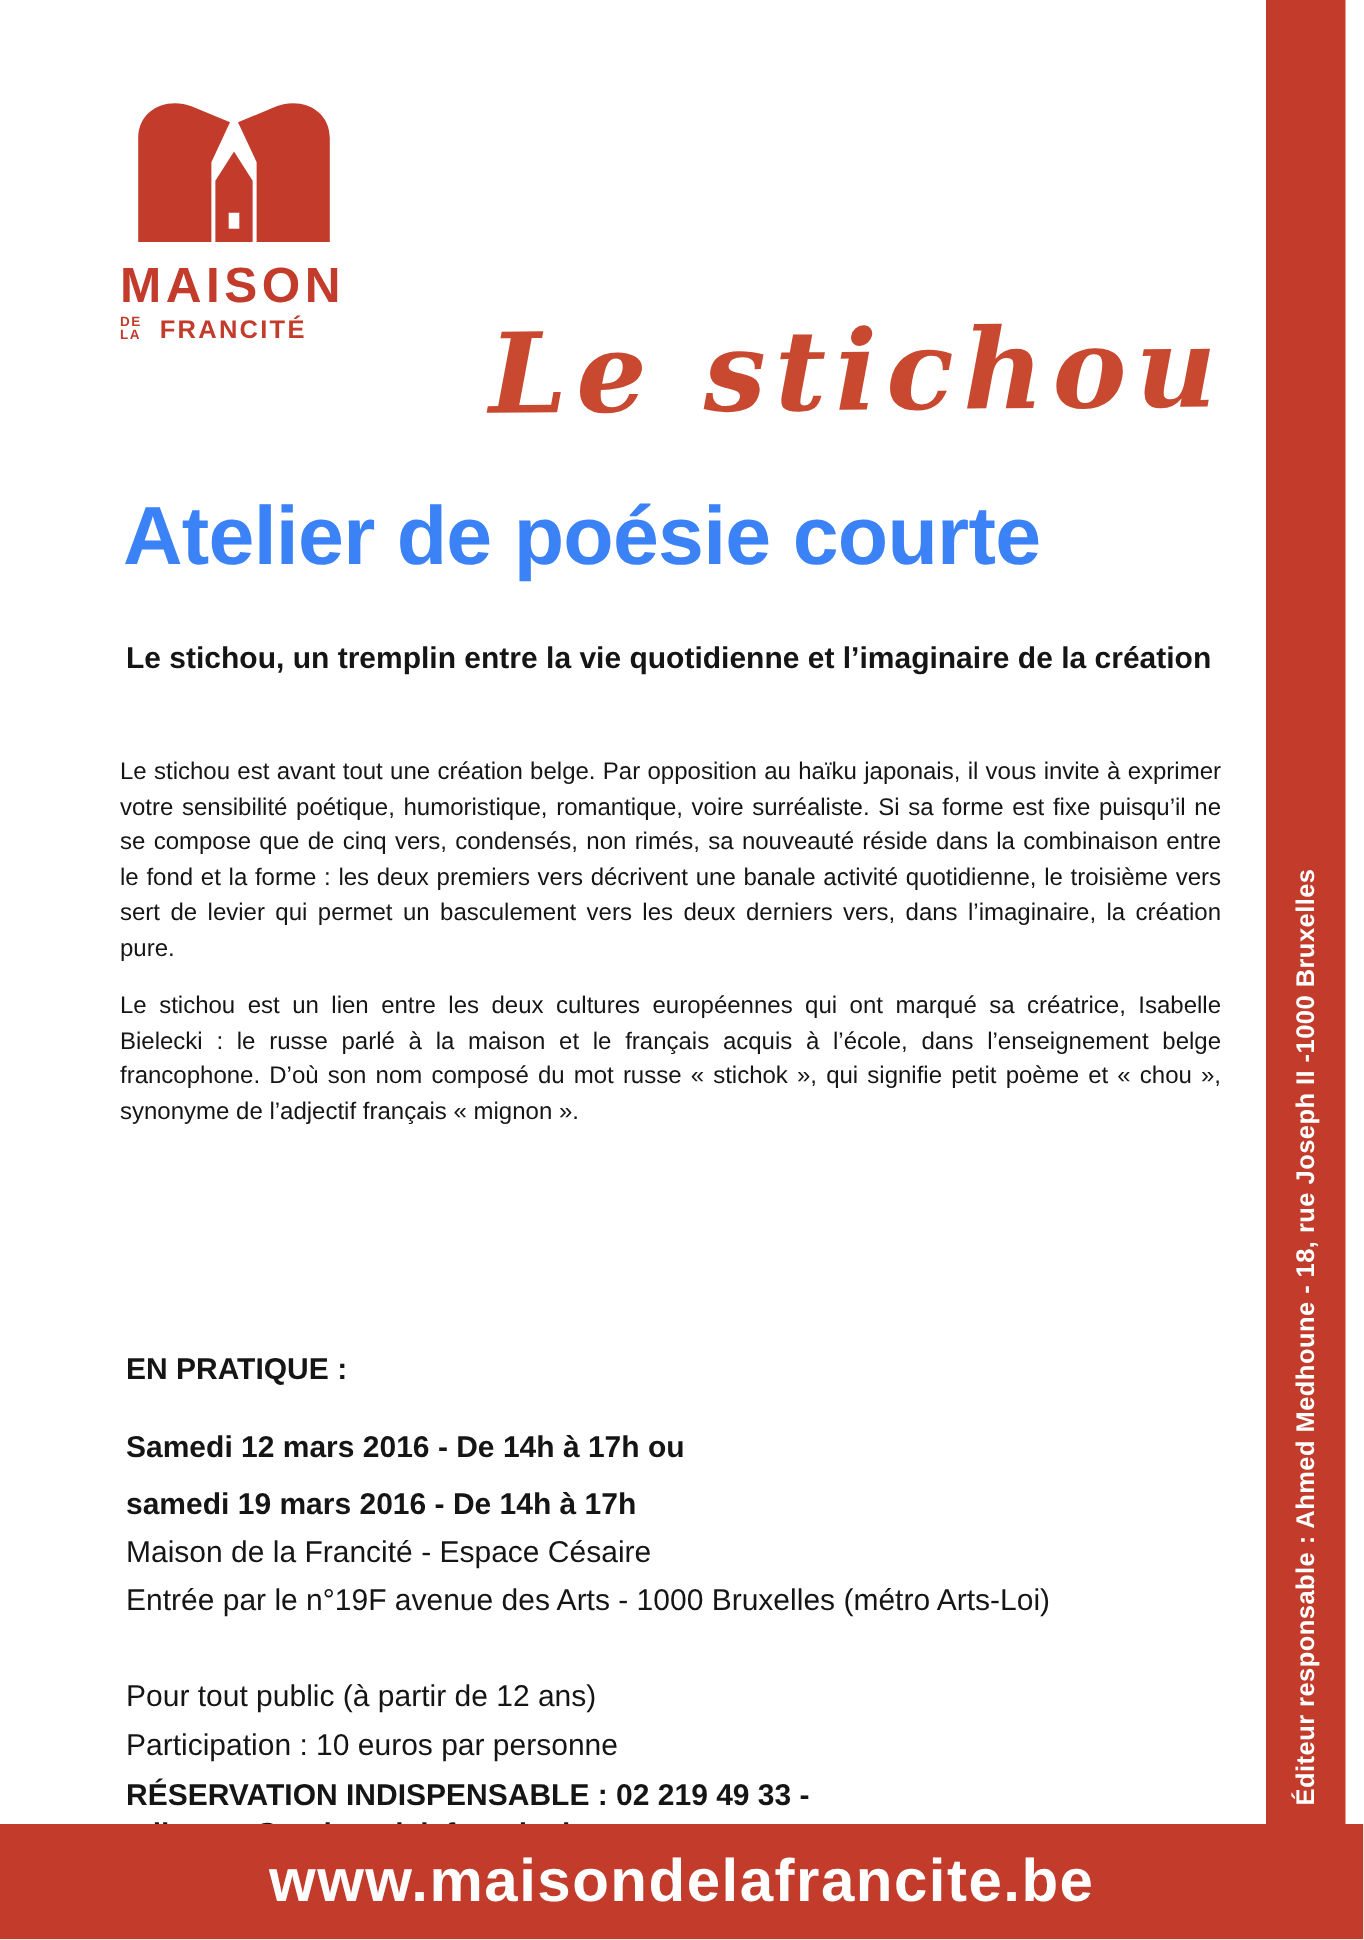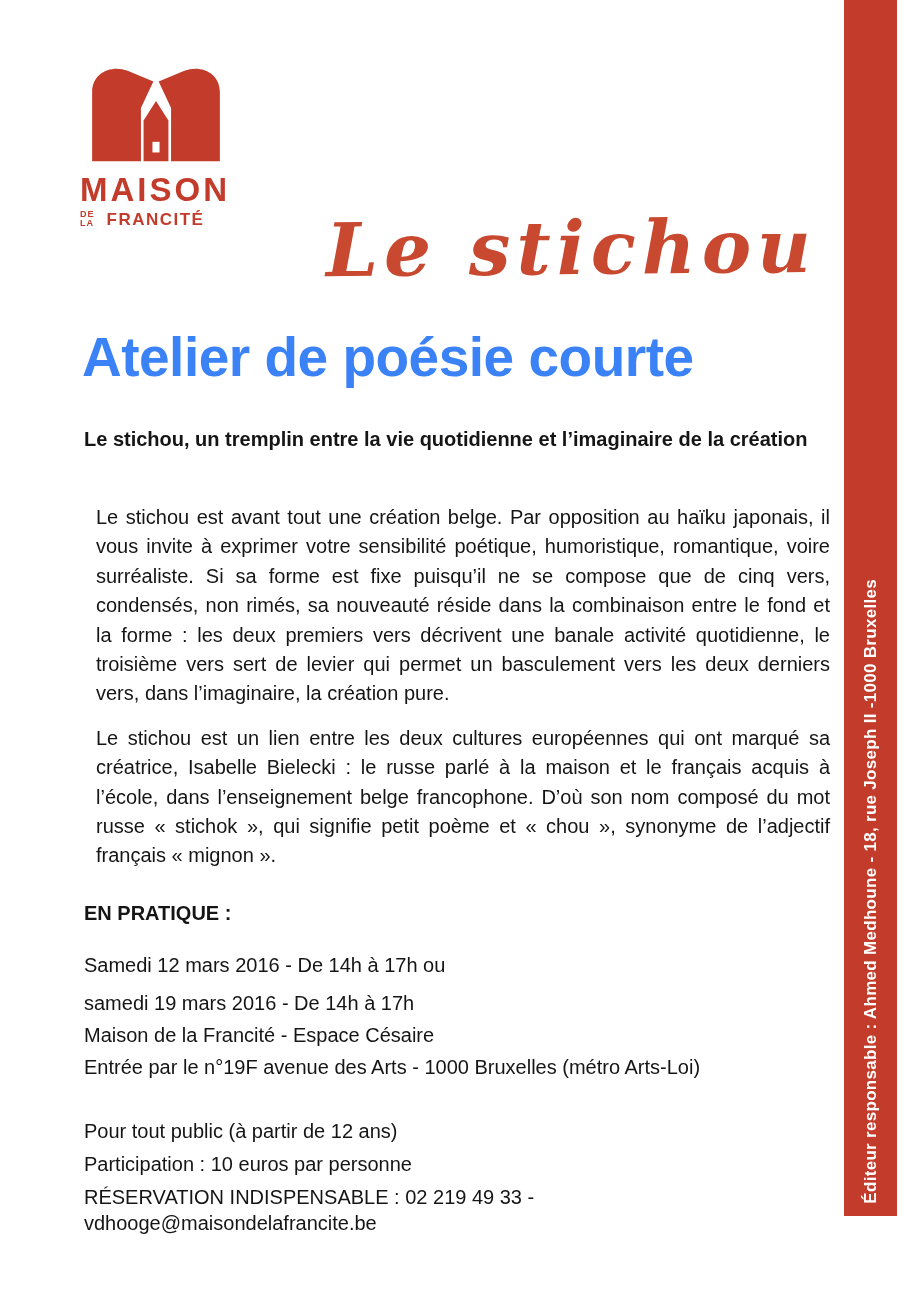--- a/index.html
+++ b/index.html
@@ -43,30 +43,30 @@
     letter-spacing:-0.5px;
   }
 
   
   .lead{
     position:absolute; top:424px; left:84px; width:734px;
     font-size:20px; font-weight:bold; line-height:1.5;
     text-align:justify;
   }
   .body-copy{
-    position:absolute; top:503px; left:96px; width:734px;
-    font-size:20px; line-height:1.47; text-align:justify;
+    position:absolute; top:503px; left:80px; width:734px;
+    font-size:16px; line-height:1.47; text-align:justify;
   }
   .body-copy p + p{ margin-top:15px; }
 
   
   .practical{ position:absolute; top:900px; left:84px; width:744px; font-size:20px; }
   .practical p{ line-height:26px; margin-bottom:6px; }
   .practical .heading{ font-weight:bold; margin-bottom:26px; }
-  .practical .b{ font-weight:normal; }
+  .practical .b{ font-weight:bold; }
   .practical .date1{ margin-bottom:12px; }
   .practical .entrance{ margin-bottom:38px; }
   .practical .audience, .practical .fee{ margin-bottom:7px; }
 
   
   .side-strip{
     position:absolute; top:0; right:12px;
     width:53px; height:1216px;
     background:var(--accent);
   }
@@ -129,14 +129,17 @@
     <p class="entrance">Entrée par le n°19F avenue des Arts - 1000 Bruxelles (métro Arts-Loi)</p>
     <p class="audience">Pour tout public (à partir de 12 ans)</p>
     <p class="fee">Participation : 10 euros par personne</p>
     <p class="b">RÉSERVATION INDISPENSABLE : 02 219 49 33  - vdhooge@maisondelafrancite.be</p>
   </div>
 
   <div class="side-strip">
     <span class="vtext">Éditeur responsable : Ahmed Medhoune - 18, rue Joseph II -1000 Bruxelles</span>
   </div>
 
+  <div class="footer-bar">
+    <span class="footer-url">www.maisondelafrancite.be</span>
+  </div>
 
 </div>
 
 </body></html>

